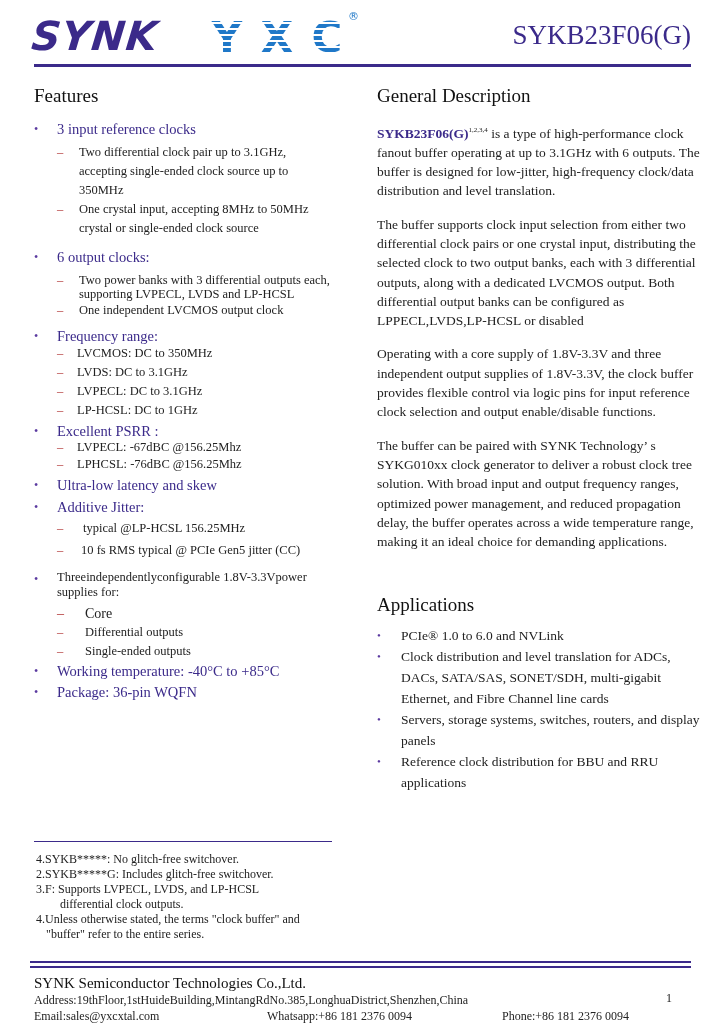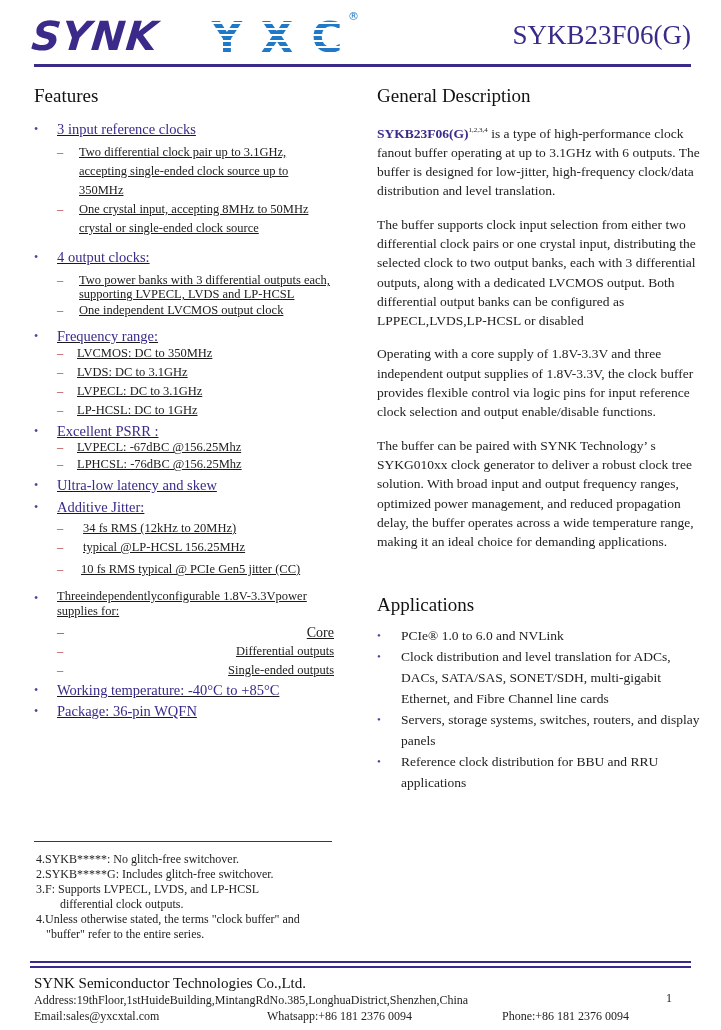--- a/index.html
+++ b/index.html
@@ -65,30 +65,30 @@
   <span class="yxc-letter">Y</span>
   <span class="yxc-letter">X</span>
   <span class="yxc-letter">C</span>
 </div>
 <div class="logo-reg">®</div>
 <div class="part-title">SYKB23F06(G)</div>
 <div class="header-rule"></div>
 
 <div class="col-left">
   <h2>Features</h2>
-  <ul class="feat" style="margin-top:12px;text-decoration:underline;">
+  <ul class="feat" style="margin-top:12px;">
     <li>
       <span>3 input reference clocks</span>
       <ul class="sub" style="margin-top:4px;">
         <li>Two differential clock pair up to 3.1GHz, accepting single-ended clock source up to 350MHz</li>
         <li>One crystal input, accepting 8MHz to 50MHz crystal or single-ended clock source</li>
       </ul>
     </li>
     <li class="gap-m">
-      <span>4 output clocks:</span>
+      <span>6 output clocks:</span>
       <ul class="sub tight" style="margin-top:6px;">
         <li>Two power banks with 3 differential outputs each, supporting LVPECL, LVDS and LP-HCSL</li>
         <li style="margin-top:2px;">One independent LVCMOS output clock</li>
       </ul>
     </li>
     <li class="gap-m">
       <span>Frequency range:</span>
       <ul class="sub" style="margin-top:-2px;">
         <li style="padding-left:20px;">LVCMOS: DC to 350MHz</li>
         <li style="padding-left:20px;">LVDS: DC to 3.1GHz</li>
@@ -102,28 +102,27 @@
         <li style="padding-left:20px;line-height:17px;">LVPECL: -67dBC @156.25Mhz</li>
         <li style="padding-left:20px;line-height:17px;">LPHCSL: -76dBC @156.25Mhz</li>
       </ul>
     </li>
     <li style="margin-top:3px;">
       <span>Ultra-low latency and skew</span>
     </li>
     <li style="margin-top:3px;">
       <span>Additive Jitter:</span>
       <ul class="sub deep">
-        <li>34 fs RMS (12kHz to 20MHz)</li>
         <li style="padding-left:26px;">typical @LP-HCSL 156.25MHz</li>
         <li style="margin-top:3px;padding-left:24px;">10 fs RMS typical @ PCIe Gen5 jitter (CC)</li>
       </ul>
     </li>
     <li style="margin-top:10px;">
       <span class="plain" style="display:block;">Threeindependentlyconfigurable 1.8V-3.3Vpower supplies for:</span>
-      <ul class="sub deep" style="margin-top:4px;text-align:right;">
+      <ul class="sub deep" style="margin-top:4px;">
         <li style="padding-left:28px;font-size:14px;">Core</li>
         <li style="padding-left:28px;">Differential outputs</li>
         <li style="padding-left:28px;">Single-ended outputs</li>
       </ul>
     </li>
     <li style="line-height:21px;">
       <span>Working temperature: -40°C to +85°C</span>
     </li>
     <li style="line-height:21px;">
       <span>Package: 36-pin WQFN</span>

